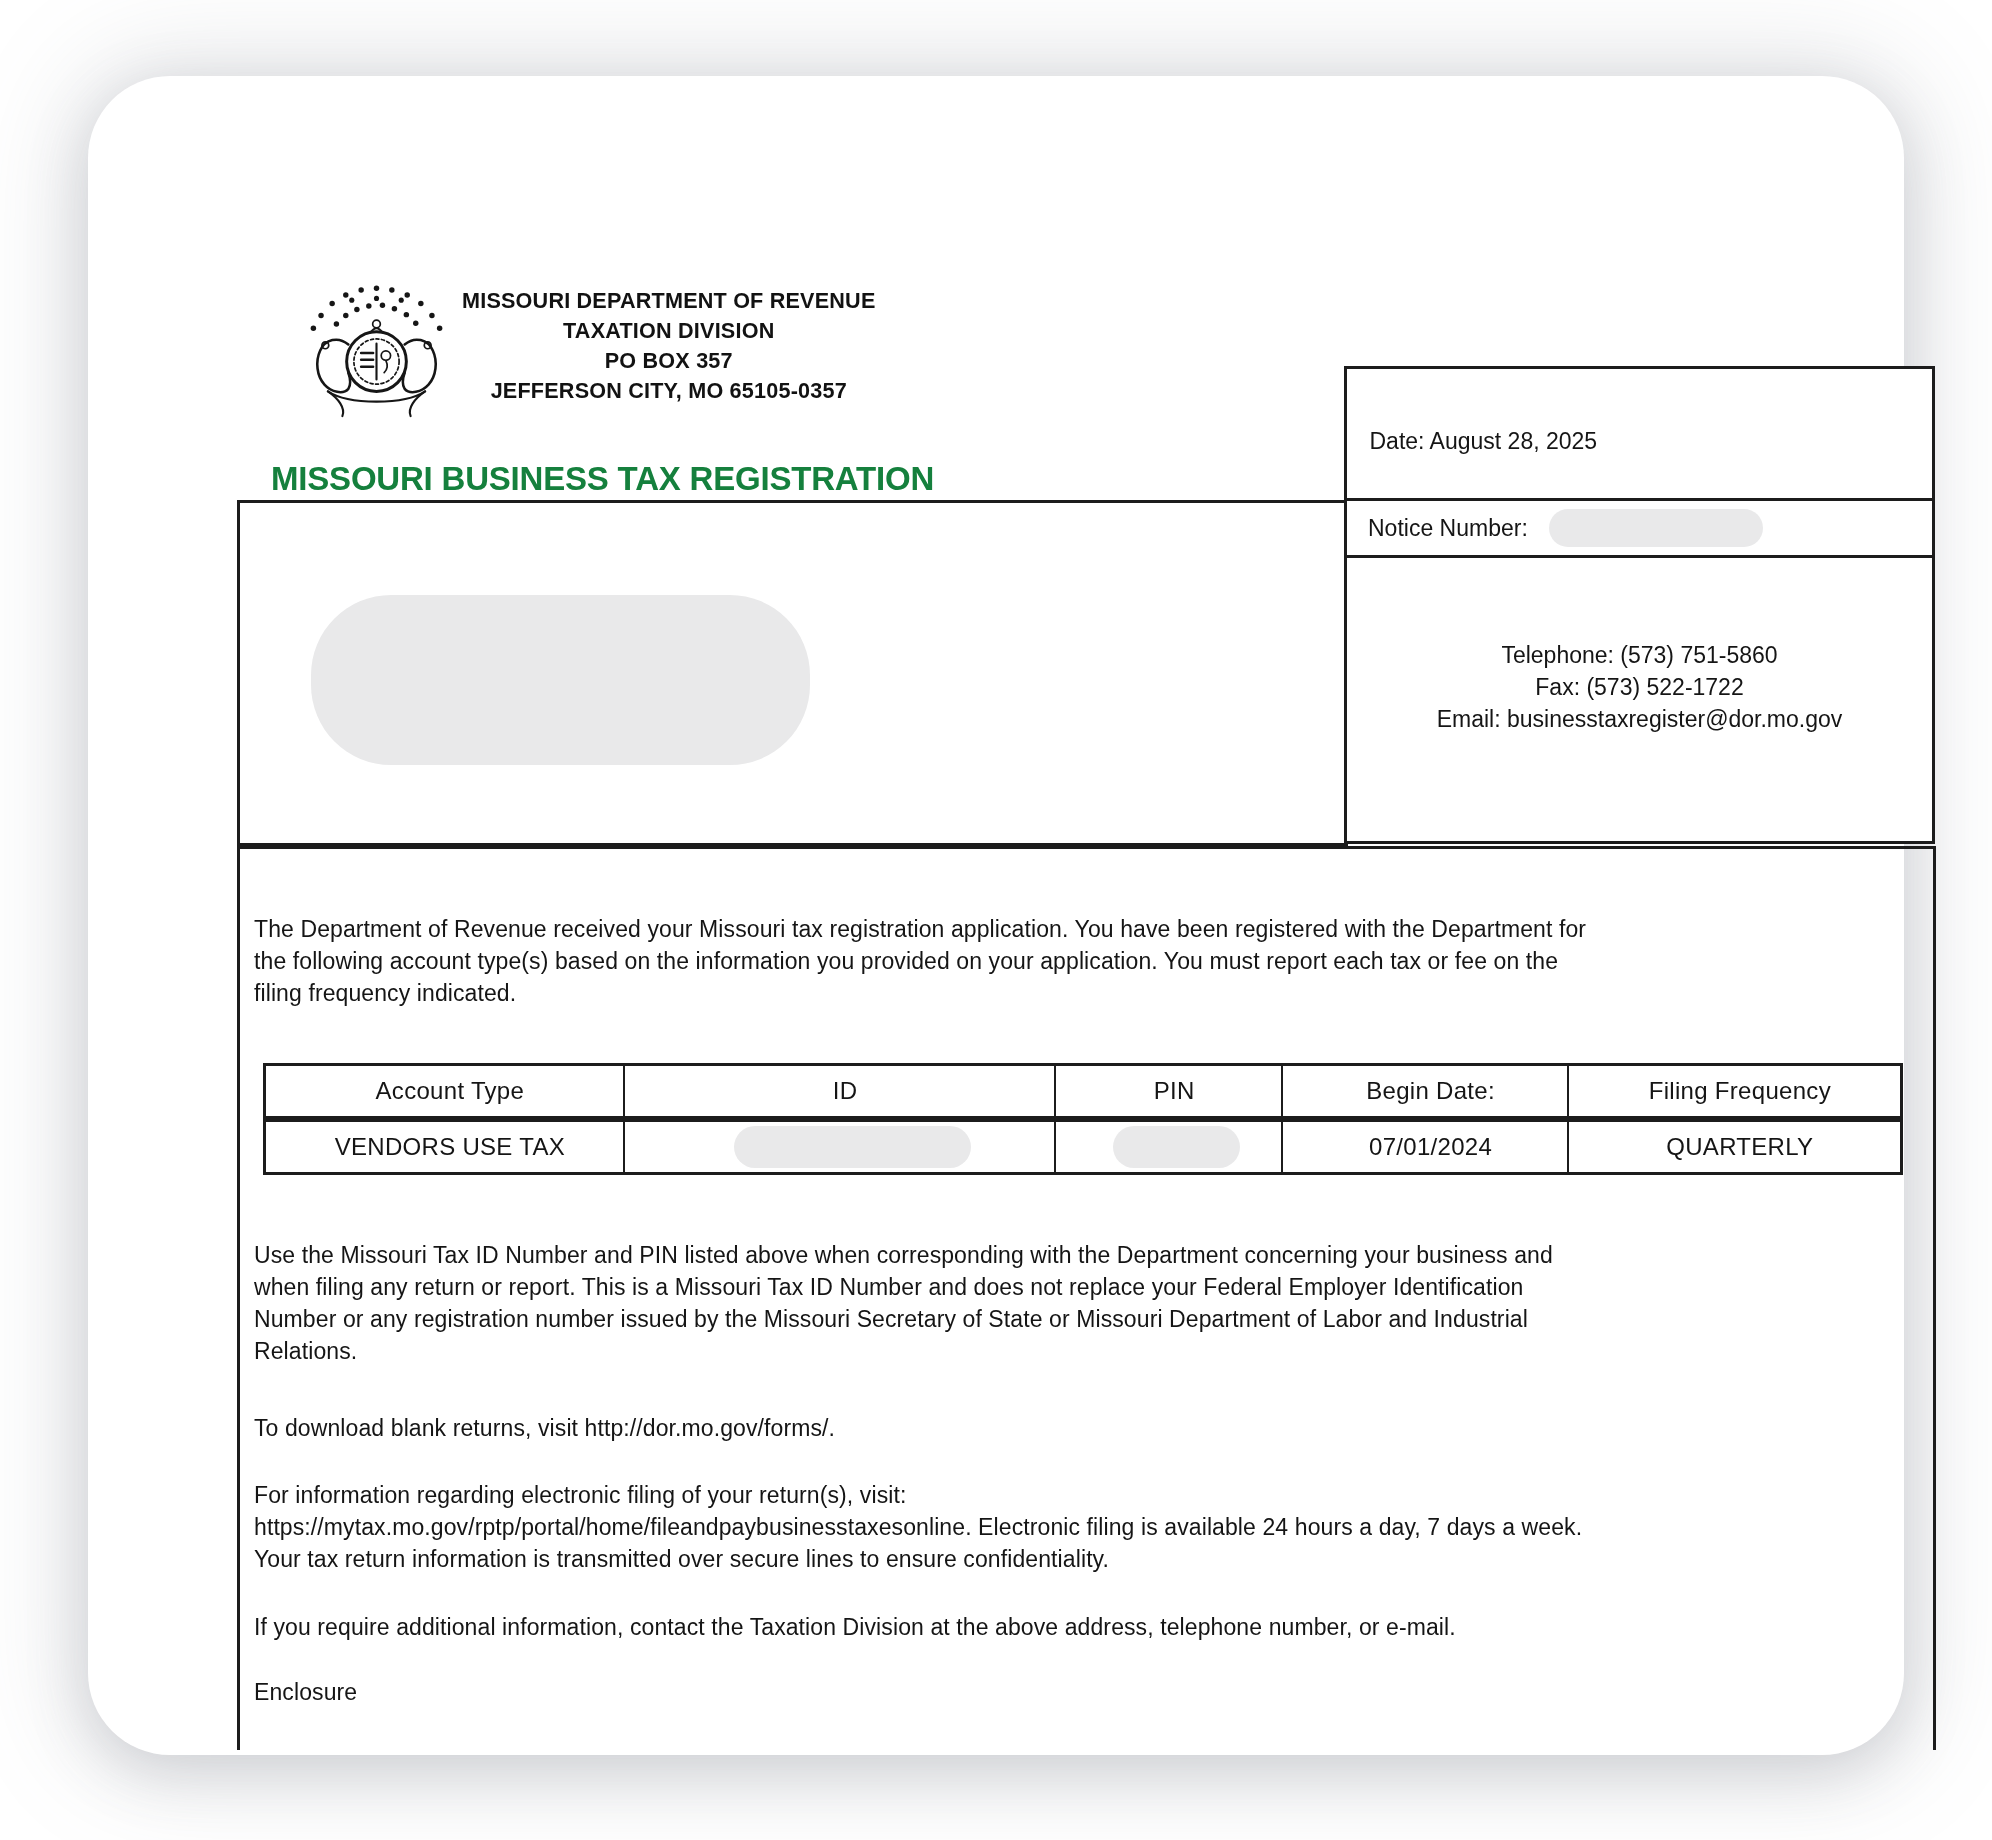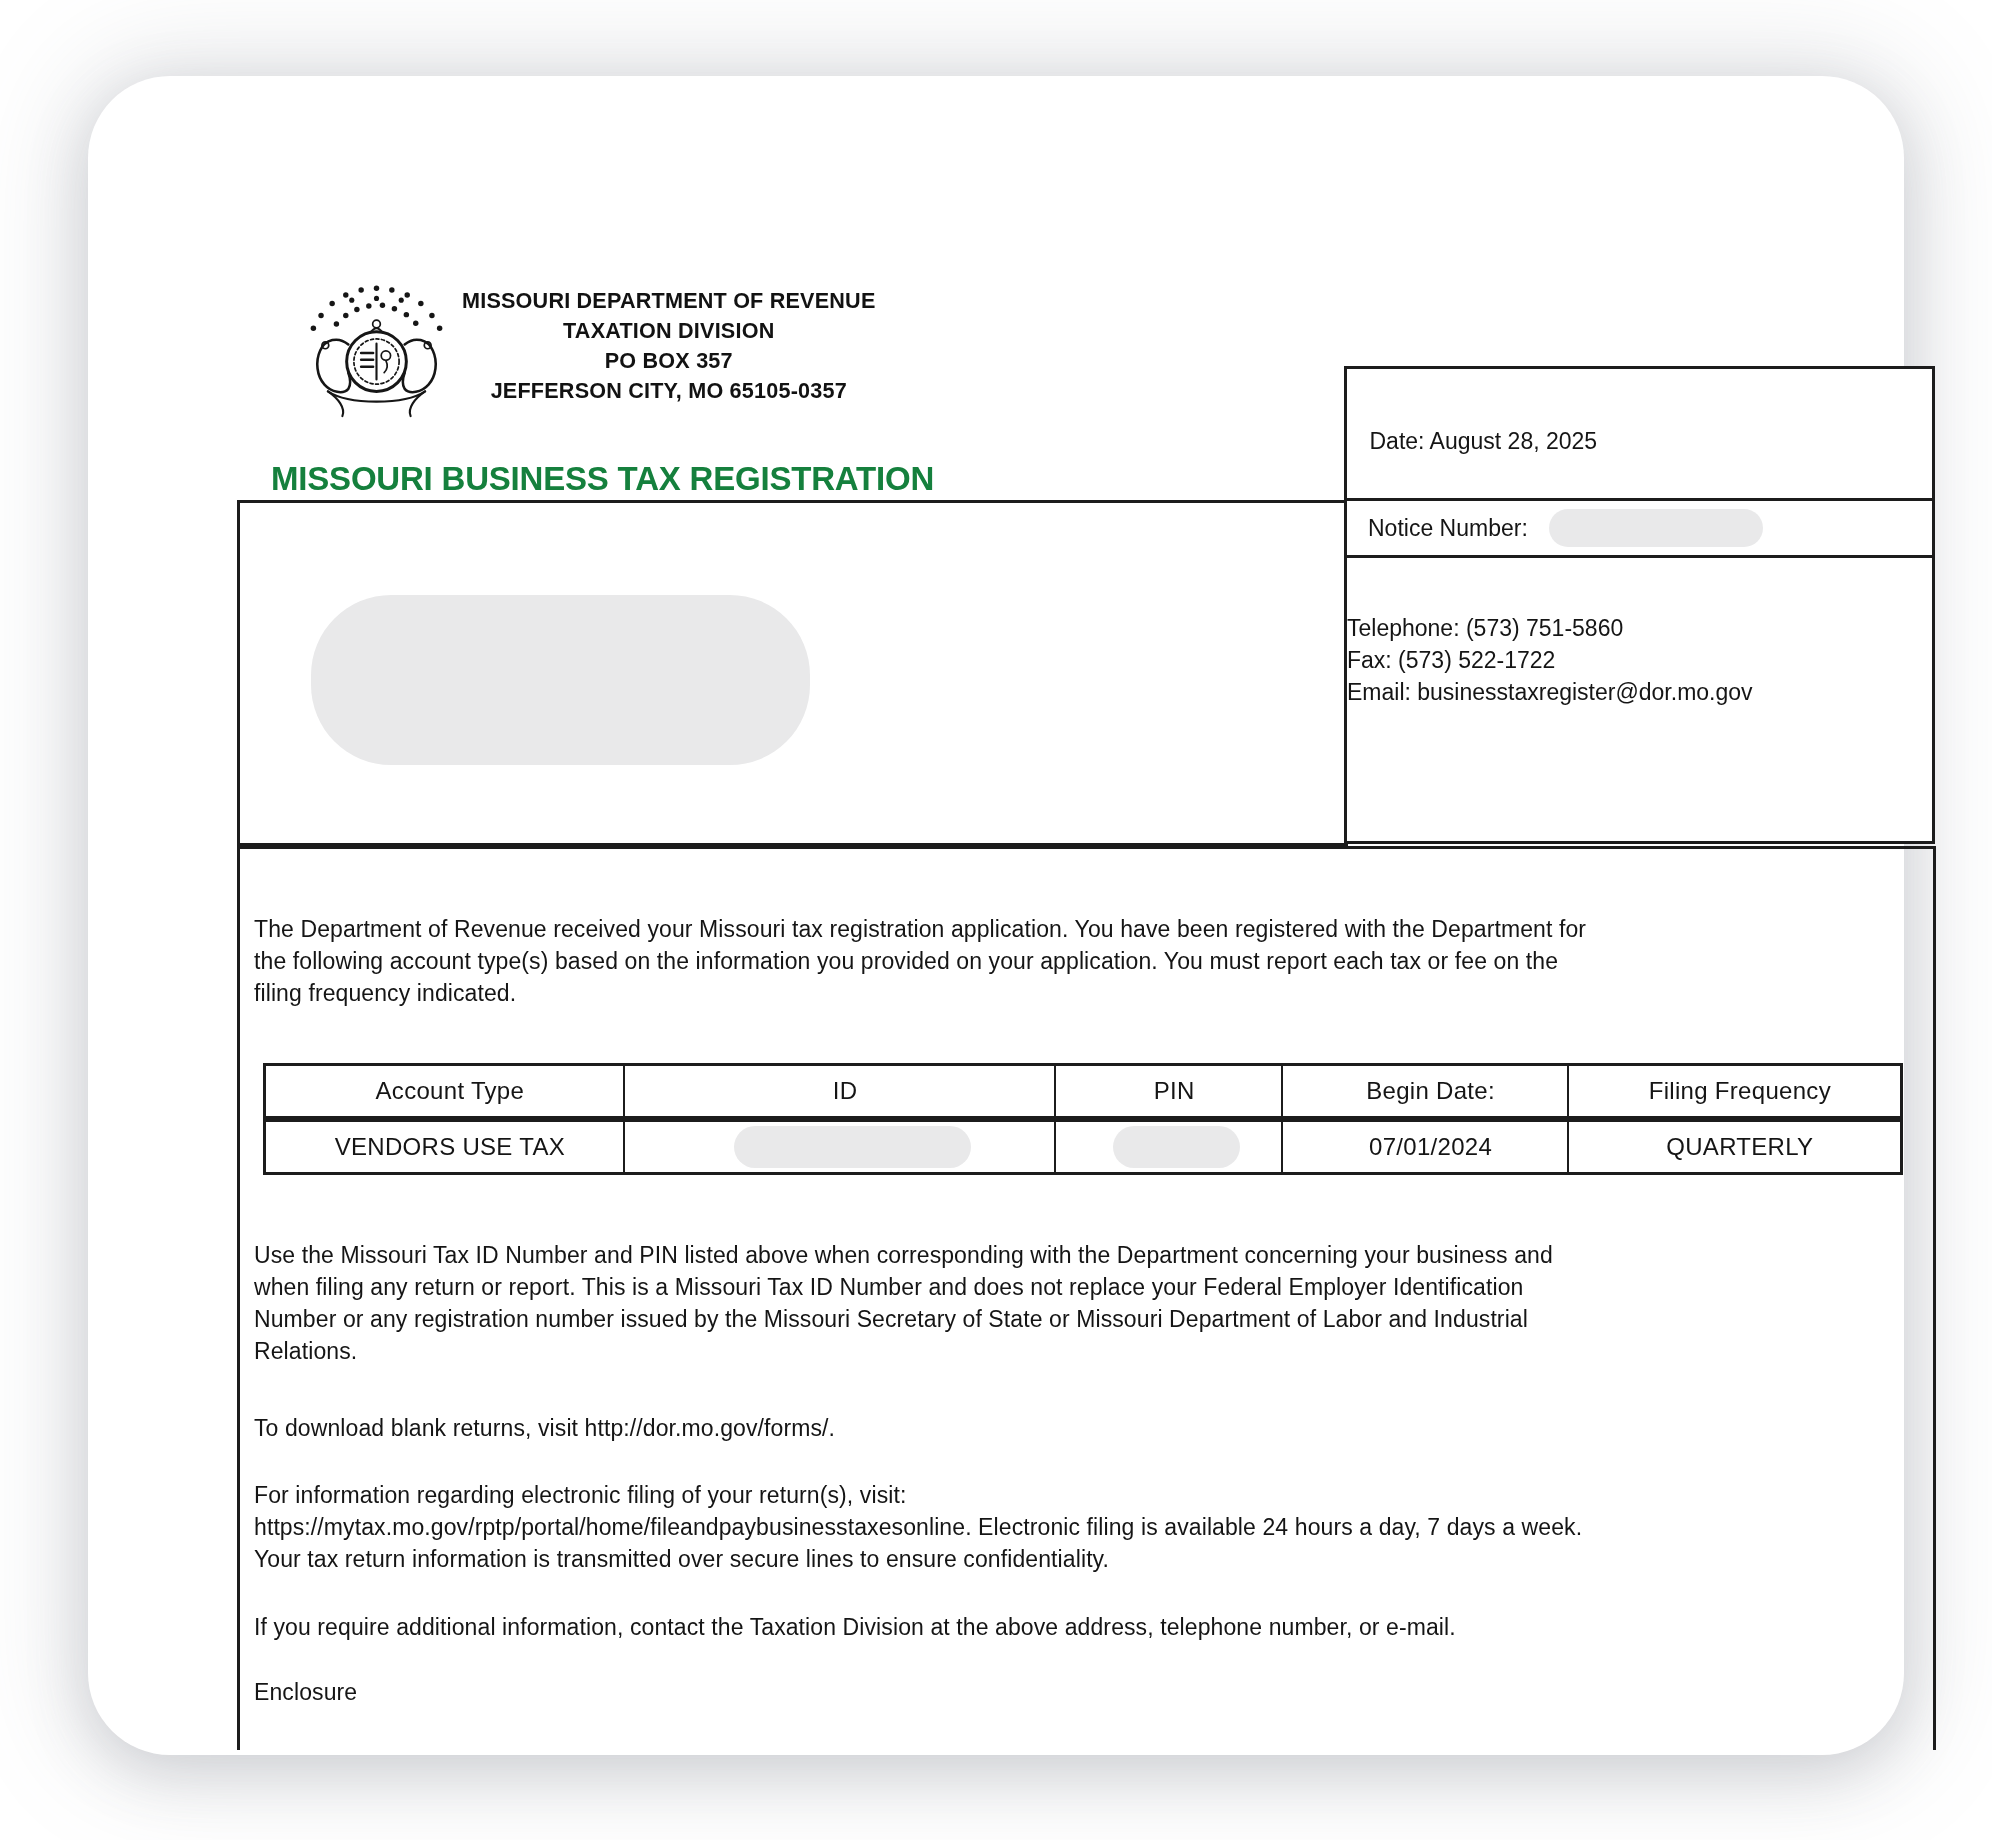--- a/index.html
+++ b/index.html
@@ -19,21 +19,21 @@
   .recipient-box{position:absolute;left:149px;top:424px;width:1111px;height:346px;border:3.5px solid #1c1c1c;box-sizing:border-box;}
   .redact{background:#e9e9ea;display:inline-block;}
   .redact-address{position:absolute;left:71px;top:92px;width:499px;height:170px;border-radius:80px;}
 
   
   .info-box{position:absolute;left:1256px;top:290px;width:591px;height:478px;border:3.5px solid #1c1c1c;box-sizing:border-box;background:#fff;}
   .info-cell{box-sizing:border-box;font-size:23px;color:#151515;}
   .date-cell{height:132px;border-bottom:3.5px solid #1c1c1c;padding:59px 0 0 22.5px;}
   .notice-cell{height:57px;border-bottom:3.5px solid #1c1c1c;display:flex;align-items:center;padding-left:21px;}
   .redact-notice{width:214px;height:38px;border-radius:19px;margin-left:21px;flex:0 0 auto;}
-  .contact-cell{padding-top:54px;text-align:left;line-height:32px;}
+  .contact-cell{padding-top:81px;text-align:center;line-height:32px;}
 
   
   .main-box{position:absolute;left:149px;top:770px;width:1699px;height:904px;box-sizing:border-box;
             border:3.5px solid #1c1c1c;border-bottom:none;}
   .para{position:absolute;left:14px;width:1650px;margin:0;font-size:23px;line-height:32px;
         white-space:pre-line;color:#151515;letter-spacing:0.1px;}
 
   
   .acct-table{position:absolute;left:22.5px;top:214px;width:1636px;border-collapse:collapse;table-layout:fixed;
               font-size:24px;color:#151515;letter-spacing:0.3px;}

